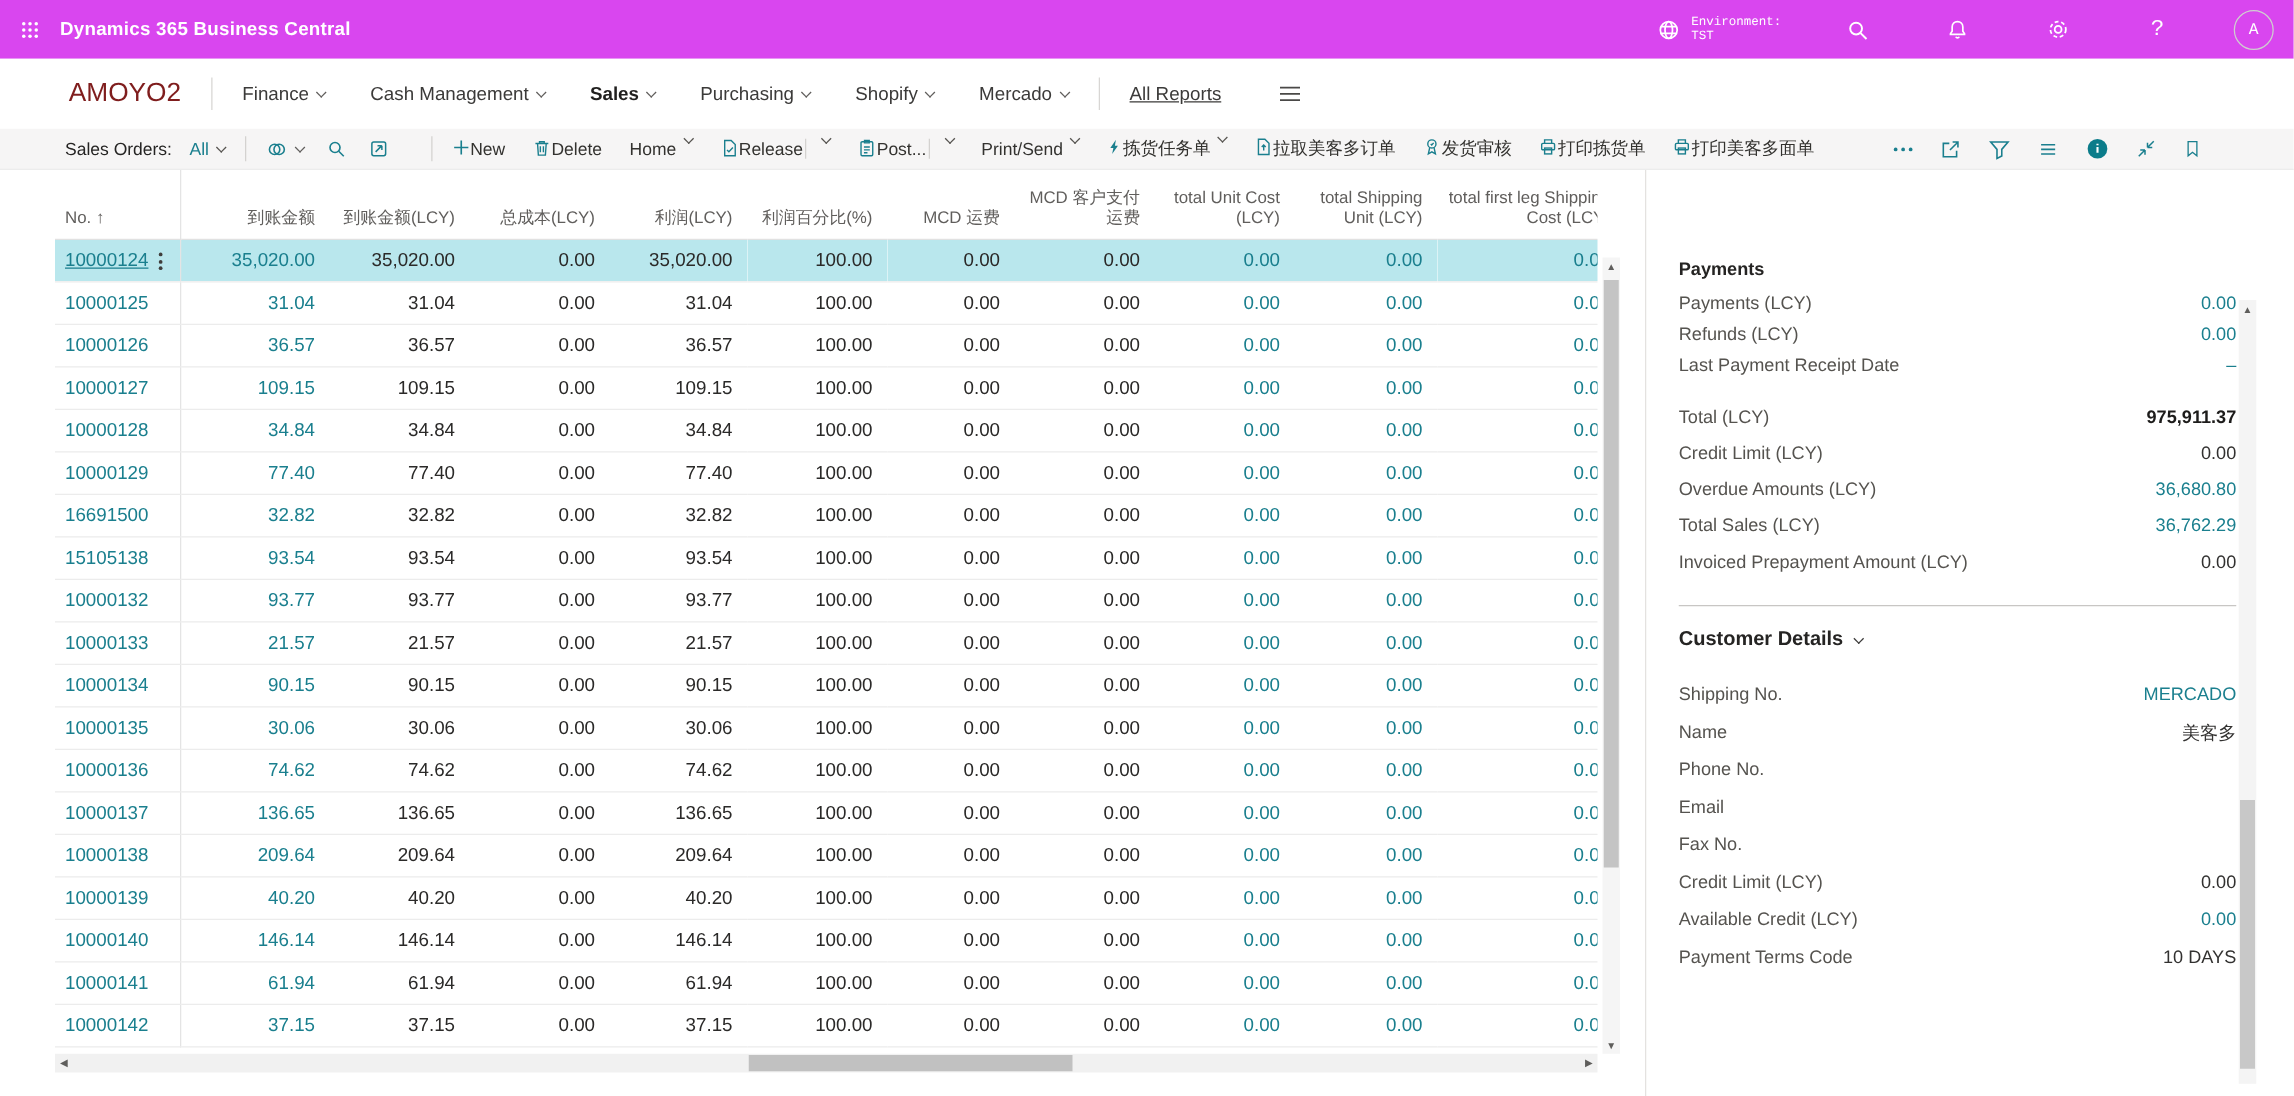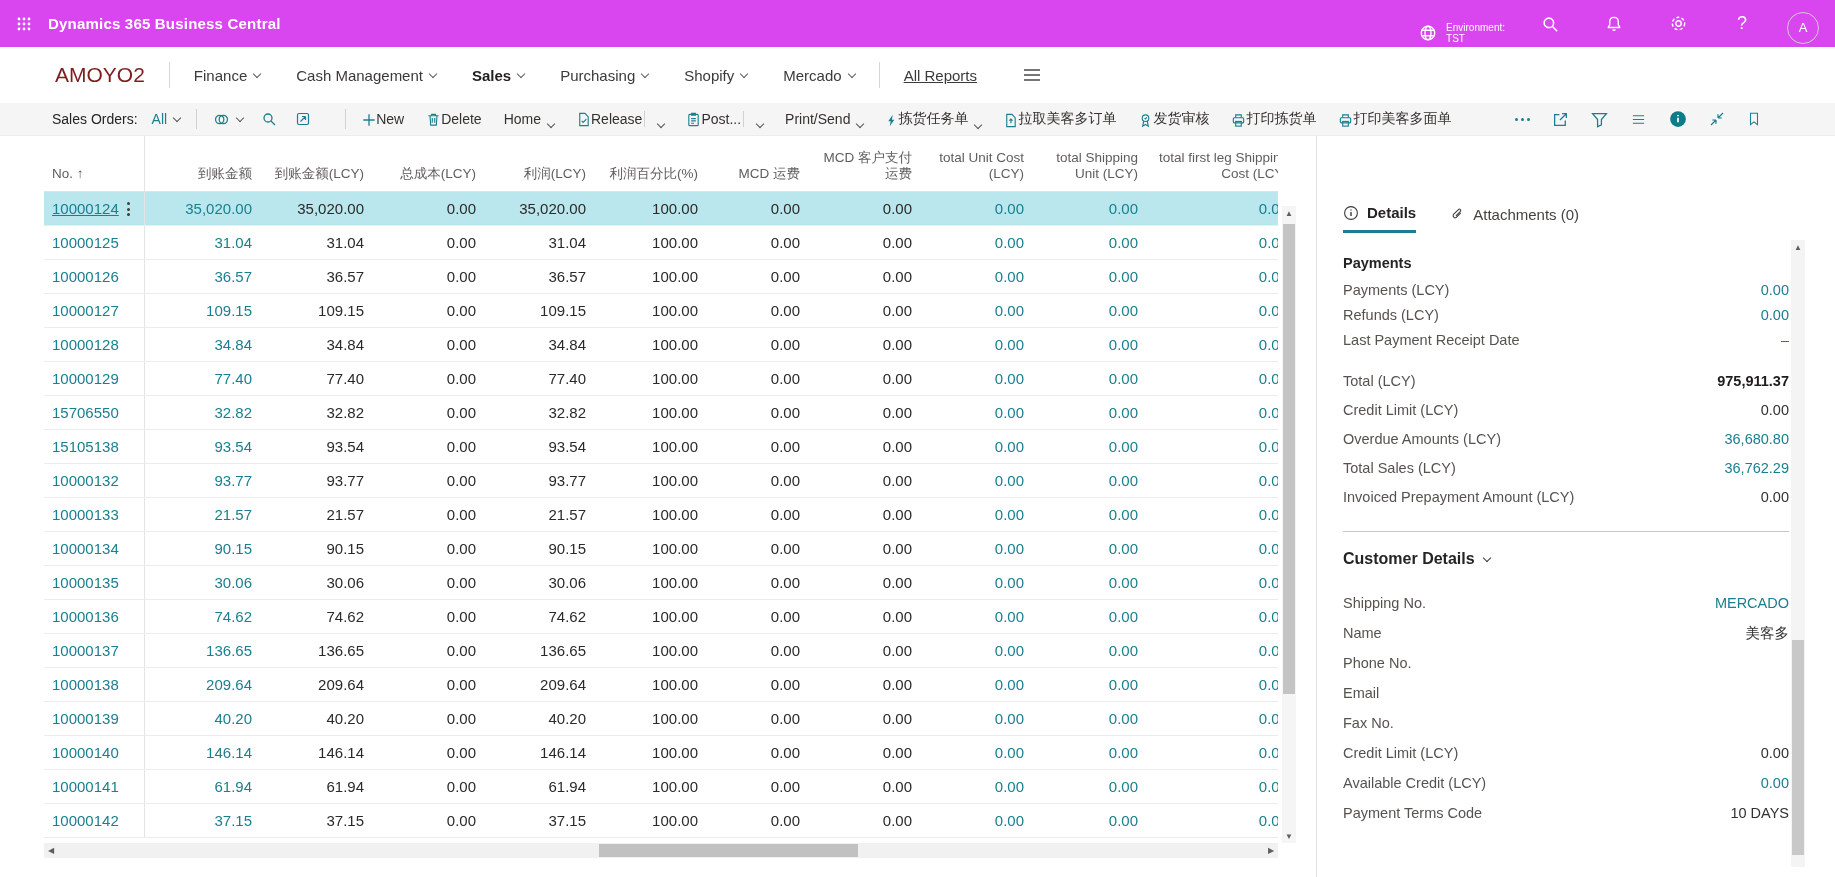--- a/index.html
+++ b/index.html
@@ -3,21 +3,21 @@
 <meta charset="utf-8">
 <style>
   * { box-sizing: border-box; margin: 0; padding: 0; }
   html,body { width:1835px; height:877px; overflow:hidden; background:#fff;
     font-family:"Liberation Sans", sans-serif; color:#323130; }
 
   
   .topbar { height:47px; background:#d946ef; color:#fff; display:flex; align-items:center; padding:0 16px 0 0; }
   .waffle { width:48px; height:47px; display:flex; align-items:center; justify-content:center; cursor:pointer; }
   .topbar-title { font-size:15px; font-weight:700; letter-spacing:.2px; }
-  .topbar-right { margin-left:auto; display:flex; align-items:flex-end; gap:26px; }
+  .topbar-right { margin-left:auto; display:flex; align-items:center; gap:42px;font-family:Liberation Mono, monospace; }
   .env { display:flex; align-items:center; gap:8px; cursor:pointer; }
   .env-text { display:flex; flex-direction:column; line-height:11px; }
   .env-text span { font-size:10px; color:#fff; }
   .top-icon { width:38px; height:40px; display:flex; align-items:center; justify-content:center; color:#fff; cursor:pointer; }
   .help-q { font-size:18px; font-weight:400; }
   .avatar { width:32px; height:32px; border:1.5px solid #cfcfcf; border-radius:50%; display:flex; align-items:center;
     justify-content:center; font-size:13px; color:#fff; cursor:pointer; }
 
   
   .navbar { height:56px; display:flex; align-items:center; padding-left:55px; background:#fff; }
@@ -33,21 +33,21 @@
 
   
   .cmdbar { height:33px; background:#f6f5f5; border-bottom:1px solid #ececec; display:flex; align-items:center;
     padding:0 0 0 52px; font-size:14px; white-space:nowrap; }
   .cmd-caption { color:#252423; margin-right:14px; }
   .teal { color:#1a7f8e; }
   .cmd-view { display:flex; align-items:center; color:#1a7f8e; cursor:pointer; font-size:14px; }
   .cmd-view .chev, .cmd-act .chev { border-color:#55534f; }
   .vsep { width:1px; height:20px; background:#d4d2d0; margin:0 16px; }
   .icon-btn { display:flex; align-items:center; color:#1a7f8e; cursor:pointer; margin-right:18px; }
-  .cmd-act { display:flex; align-items:flex-end; gap:0; color:#33322f; cursor:pointer; margin-right:22px; }
+  .cmd-act { display:flex; align-items:flex-start; gap:0; color:#33322f; cursor:pointer; margin-right:22px; }
   .cmd-act svg { color:#1a7f8e; }
   .split { width:1px; height:16px; background:#d4d2d0; margin:0 6px 0 2px; }
   .cmd-right { margin-left:auto; display:flex; align-items:center; gap:22px; padding-right:74px; color:#1a7f8e; }
   .dots3 { display:inline-flex; gap:3px; cursor:pointer; }
   .dots3 i { width:3px; height:3px; border-radius:50%; background:#1a7f8e; }
   .tool { cursor:pointer; display:flex; align-items:center; }
 
   
   .content { display:flex; height:741px; position:relative; }
   .list-area { flex:1; position:relative; overflow:hidden; background:#fff; }
@@ -475,21 +475,21 @@
               <td>100.00</td>
               <td>0.00</td>
               <td>0.00</td>
               <td class="teal">0.00</td>
               <td class="teal">0.00</td>
               <td class="teal">0.00</td>
             </tr>
 
             <tr class="row">
               <td class="c-no">
-                <a class="no-link">15706550</a>
+                <a class="no-link">16691500</a>
                 
               </td>
               <td class="teal">32.82</td>
               <td>32.82</td>
               <td>0.00</td>
               <td>32.82</td>
               <td>100.00</td>
               <td>0.00</td>
               <td>0.00</td>
               <td class="teal">0.00</td>
@@ -709,35 +709,20 @@
       <span class="arr down">▼</span>
     </div>
     <div class="hscroll">
       <span class="arr">◀</span>
       <span class="thumb"></span>
       <span class="arr right">▶</span>
     </div>
   </div>
 
   <div class="factbox">
-    <div class="fb-tabs">
-      <span class="fb-tab active">
-        <svg width="16" height="16" viewBox="0 0 16 16" fill="none" stroke="#3b3a39" stroke-width="1.1">
-          <circle cx="8" cy="8" r="6.4"></circle>
-            <path d="M8 7v4M8 4.6v1" stroke-width="1.4"></path>
-        </svg>
-        <span>Details</span>
-      </span>
-      <span class="fb-tab">
-        <svg width="15" height="15" viewBox="0 0 16 16" fill="none" stroke="#3b3a39" stroke-width="1.1">
-          <path d="M11.5 6.2L7 10.7a2.1 2.1 0 0 1-3-3l5-5a1.45 1.45 0 0 1 2.05 2.05L6.3 9.5"></path>
-        </svg>
-        <span>Attachments (0)</span>
-      </span>
-    </div>
 
     <div class="fb-sec-title">Payments</div>
     <div class="grp-payments">
 
         <div class="fb-row">
           <span class="lbl">Payments (LCY)</span>
           <span class="val teal">0.00</span>
         </div>
 
         <div class="fb-row">

